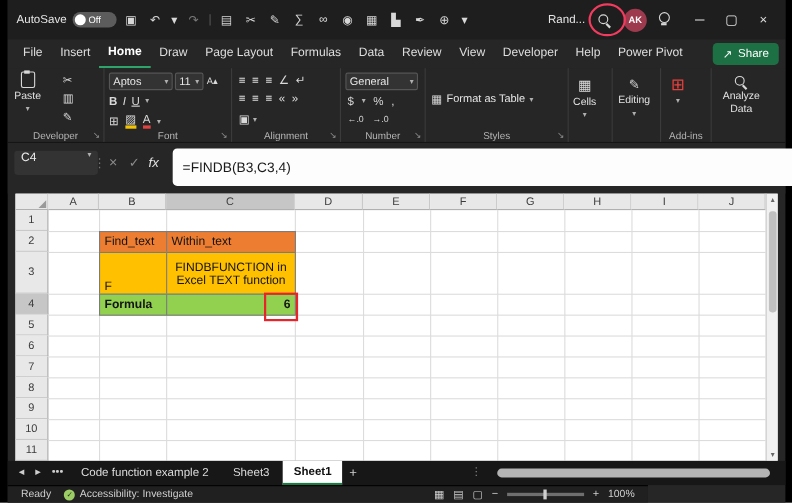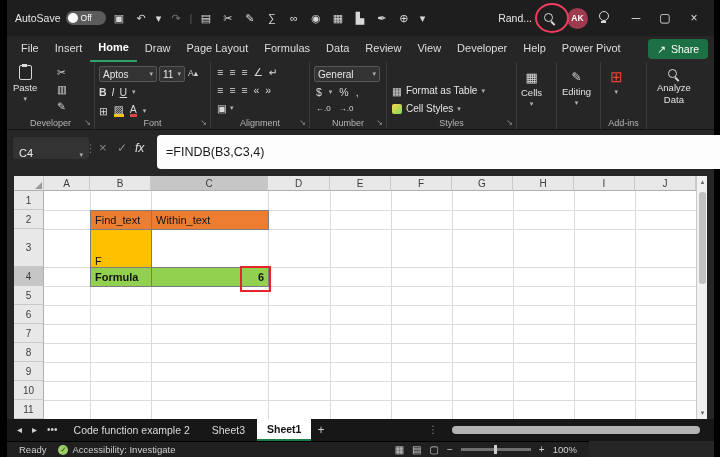--- a/index.html
+++ b/index.html
@@ -47,21 +47,21 @@
   .pasteicon{width:11px;height:13px;border:1.2px solid #d8d8d8;border-radius:2px;position:relative}
   .pasteicon div{position:absolute;left:2px;top:-2px;width:5px;height:3px;background:#d8d8d8}
   .ucolor{border-bottom:3px solid #e04343;line-height:10px}
   .fillc{border-bottom:3px solid #f3c300;line-height:10px}
   .cficon{width:10px;height:10px;border-radius:2px;background:linear-gradient(135deg,#4aa3ff,#ff5a5a)}
   .csicon{width:10px;height:10px;border-radius:2px;background:linear-gradient(135deg,#ffd34d,#7ed957)}
   .stylerow{height:15px;display:flex;align-items:center;gap:4px;color:#e6e6e6;font-size:10px;padding-left:5px}
 
   
   .fbar{left:0;top:130px;width:707px;height:46px;background:#262626}
-  .namebox{position:absolute;left:6px;top:7px;width:64px;height:22px;background:#333;border-radius:3px;display:flex;align-items:flex-end;color:#ededed;font-size:11px;padding:0 6px;justify-content:space-between}
+  .namebox{position:absolute;left:6px;top:7px;width:64px;height:22px;background:#333;border-radius:3px;display:flex;align-items:flex-start;color:#ededed;font-size:11px;padding:0 6px;justify-content:space-between}
   .finput{position:absolute;left:150px;top:5px;width:549px;height:34px;background:#fdfdfd;border-radius:4px;color:#1a1a1a;font-size:12.5px;line-height:34px;padding:0 9px}
 
   
   .grid{left:7px;top:176px;width:693px;height:243px;background:#fff;overflow:hidden}
   .ch{position:absolute;top:0;height:15px;background:#e8e8e8;border-right:1px solid #c9c9c9;border-bottom:1px solid #b0b0b0;font-size:10px;color:#3c3c3c;text-align:center;line-height:15px;box-sizing:border-box}
   .rh{position:absolute;left:0;width:30px;background:#e8e8e8;border-right:1px solid #b0b0b0;border-bottom:1px solid #c9c9c9;font-size:10px;color:#3c3c3c;text-align:center;box-sizing:border-box}
   .selhdr{background:#c6c6c6 !important}
   .vl{position:absolute;top:15px;height:228px;width:1px;background:#dcdcdc}
   .hl{position:absolute;left:30px;width:652px;height:1px;background:#dcdcdc}
   .cell{position:absolute;font-size:11px;color:#141414;padding:0 4px;box-sizing:border-box;border:1px solid #7c7c7c}
@@ -244,25 +244,20 @@
       <div class="glabel">Number</div>
       <div class="launch">↘</div>
     </div>
 
     <div class="rgroup" style="left:380px;width:130px">
       <div class="stylerow abs" style="left:0;top:21px;width:128px">
         <span class="ric">▦</span>
         <span>Format as Table</span>
         <span class="chv">▾</span>
       </div>
-      <div class="stylerow abs" style="left:0;top:39px;width:128px">
-        <span class="csicon"></span>
-        <span>Cell Styles</span>
-        <span class="chv">▾</span>
-      </div>
       <div class="glabel">Styles</div>
       <div class="launch">↘</div>
     </div>
 
     <div class="rgroup" style="left:510px;width:40px">
       <div class="bigbtn" style="left:4px;top:8px">
         <span class="ric" style="font-size:13px">▦</span>
         <span>Cells</span>
         <span class="chv">▾</span>
       </div>
@@ -353,20 +348,24 @@
     <div class="hl" style="top:129px"></div>
     <div class="hl" style="top:148px"></div>
     <div class="hl" style="top:167px"></div>
     <div class="hl" style="top:186px"></div>
     <div class="hl" style="top:205px"></div>
     <div class="hl" style="top:224px"></div>
 
     <div class="cell" style="left:76px;top:34px;width:62px;height:20px;background:#ED7D31;line-height:19px">Find_text</div>
     <div class="cell" style="left:137px;top:34px;width:118px;height:20px;background:#ED7D31;line-height:19px">Within_text</div>
     <div class="cell" style="left:76px;top:53px;width:62px;height:39px;background:#FFC000;display:flex;align-items:flex-end">F</div>
+    <div class="cell" style="left:137px;top:53px;width:118px;height:39px;background:#FFC000;display:flex;flex-direction:column;align-items:center;justify-content:center">
+      <span>FINDBFUNCTION in</span>
+      <span>Excel TEXT function</span>
+    </div>
     <div class="cell" style="left:76px;top:91px;width:62px;height:20px;background:#92D050;font-weight:bold;line-height:19px">Formula</div>
     <div class="cell" style="left:137px;top:91px;width:118px;height:20px;background:#92D050;text-align:right;font-weight:bold;line-height:19px">
       <span>6</span>
       <span class="annot-box"></span>
     </div>
 
     <div class="vscroll">
       <span class="sar" style="top:2px">▴</span>
       <span class="vthumb"></span>
       <span class="sar" style="bottom:2px">▾</span>

